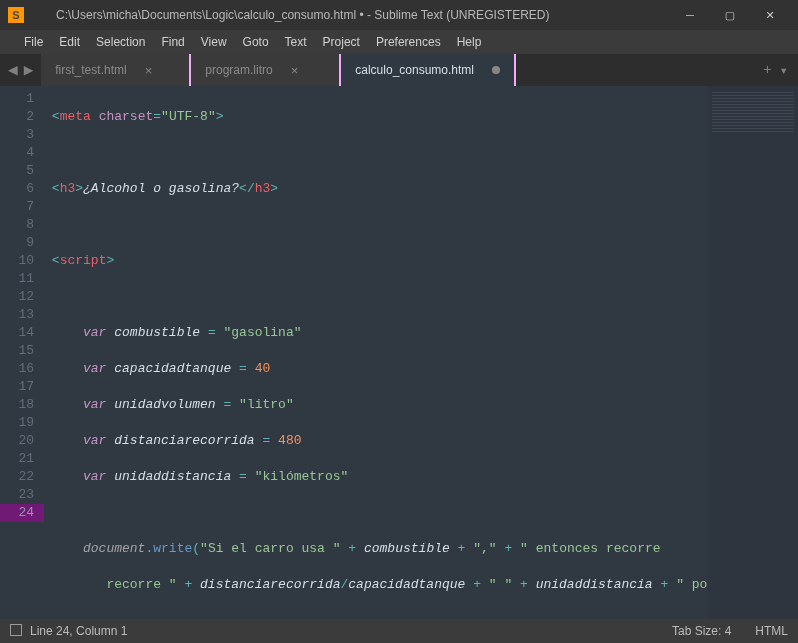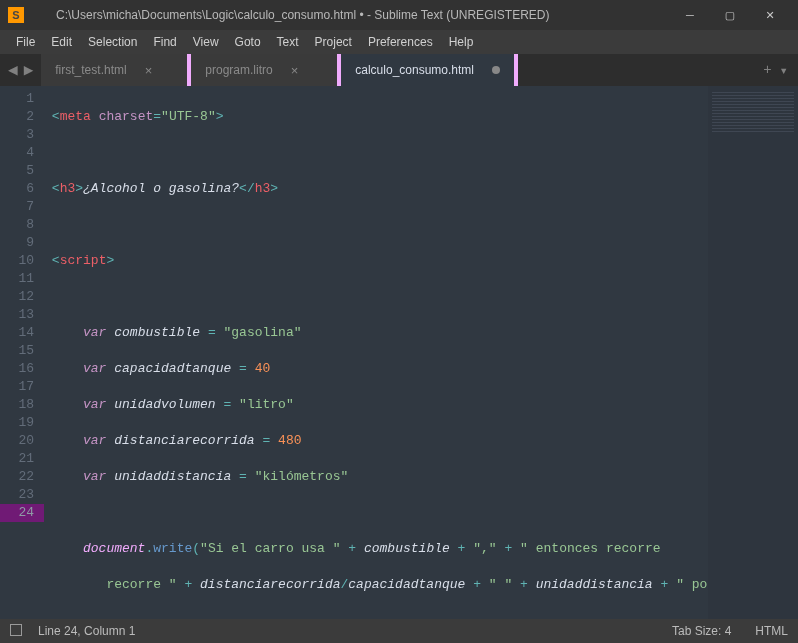--- a/index.html
+++ b/index.html
@@ -35,21 +35,21 @@
 .window-btn {
   width: 40px; height: 30px;
   display: flex; align-items: center; justify-content: center;
   color: #c8c8c8; font-size: 11px;
 }
 .menubar {
   background: #3b3b3b;
   height: 24px;
   display: flex;
   align-items: center;
-  padding: 0 8px;
+  padding: 0 16px;
   font-family: 'Segoe UI', Tahoma, sans-serif;
   font-size: 12px;
   color: #d0d0d0;
 }
 .menubar .menu-item { padding: 0 8px; cursor: default; }
 .tab-area {
   background: #2d2d2d;
   height: 32px;
   display: flex;
   align-items: stretch;
@@ -60,21 +60,21 @@
   color: #808080;
 }
 .tabs { display: flex; flex: 1; }
 .tab {
   display: flex; align-items: center;
   padding: 0 14px;
   background: #3a3a3a;
   color: #8a8a8a;
   font-size: 12px;
   font-family: 'Segoe UI', Tahoma, sans-serif;
-  border-right: 4px solid #f0abfc;
+  border-right: 2px solid #f0abfc;
   gap: 18px;
   min-width: 150px;
 }
 .tab.active { background: #303841; color: #d8dee9; }
 .tab .close { color: #888; font-size: 13px; }
 .tab .dirty { width: 8px; height: 8px; border-radius: 50%; background: #888; }
 .tab-trailing {
   display: flex; align-items: center; padding: 0 10px; gap: 8px;
   color: #808080; font-size: 14px;
 }
@@ -116,31 +116,31 @@
   height: 24px;
   background: #3b3b3b;
   display: flex;
   align-items: center;
   padding: 0 10px;
   font-size: 12px;
   font-family: 'Segoe UI', Tahoma, sans-serif;
   color: #bbb;
   gap: 10px;
 }
-.statusbar .sb-left { display: flex; align-items: flex-start; gap: 16px; flex: 1; }
+.statusbar .sb-left { display: flex; align-items: flex-start; gap: 8px; flex: 1; }
 .statusbar .sb-right { display: flex; align-items: center; gap: 24px; }
 .sb-icon { width: 12px; height: 12px; border: 1px solid #999; }
 
 .p  { color: #5fb3b3; }  
 .t  { color: #ec5f67; }  
 .a  { color: #c594c5; }  
 .s  { color: #99c794; }  
 .n  { color: #f99157; }  
 .v  { color: #d8dee9; font-style: italic; }  
-.o  { color: #f0abfc; font-style: italic; }  
+.o  { color: #a3a3a3; font-style: italic; }  
 .f  { color: #6699cc; }  
 .kw { color: #c594c5; font-style: italic; }
 </style>
 </head>
 <body>
 
 <div class="titlebar">
   <div class="app-icon">S</div>
   <div class="title">C:\Users\micha\Documents\Logic\calculo_consumo.html • - Sublime Text (UNREGISTERED)</div>
   <div class="window-controls">

